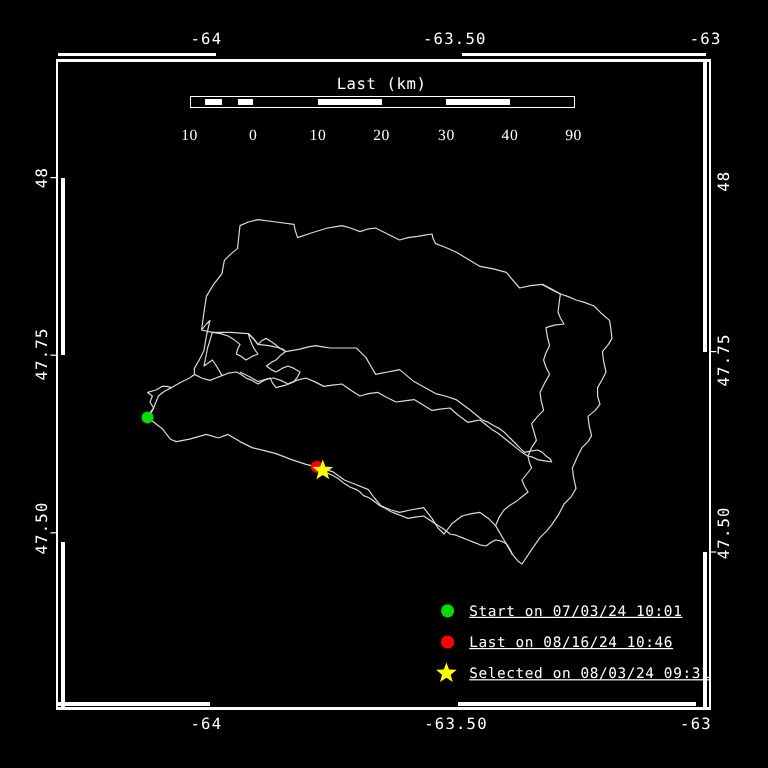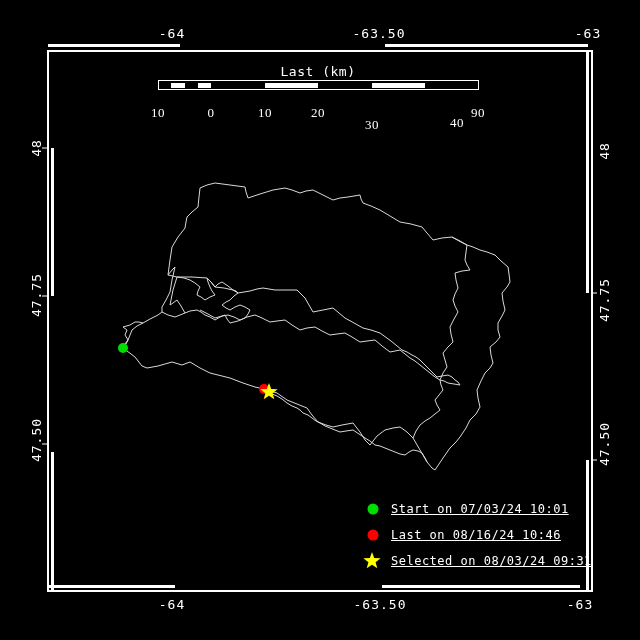--- a/index.html
+++ b/index.html
@@ -50,22 +50,22 @@
       <circle cx="373" cy="509" r="5.5" fill="#00dd00"></circle>
       <circle cx="373" cy="535" r="5.5" fill="#ff0000"></circle>
       <polygon points="372.0,552.0 374.2,557.9 380.6,558.2 375.6,562.2 377.3,568.3 372.0,564.8 366.7,568.3 368.4,562.2 363.4,558.2 369.8,557.9" fill="#ffff00"></polygon>
     </svg>
   <div id="labels">
     <div class="lbl scale-title" id="scale-title" style="left: 318px; top: 71px;">Last (km)</div>
   <div class="lbl scale-num" style="left: 158px; top: 113px;">10</div>
       <div class="lbl scale-num" style="left: 211px; top: 113px;">0</div>
       <div class="lbl scale-num" style="left: 265px; top: 113px;">10</div>
       <div class="lbl scale-num" style="left: 318px; top: 113px;">20</div>
-      <div class="lbl scale-num" style="left: 372px; top: 113px; margin-top: 12px;">30</div>
-      <div class="lbl scale-num" style="left: 425px; top: 123px; margin-left: 32px;">40</div>
+      <div class="lbl scale-num" style="left: 372px; top: 113px;">30</div>
+      <div class="lbl scale-num" style="left: 425px; top: 113px;">40</div>
       <div class="lbl scale-num" style="left: 478px; top: 113px;">90</div>
       <div class="lbl " style="left: 172px; top: 33px;">-64</div>
       <div class="lbl " style="left: 379px; top: 33px;">-63.50</div>
       <div class="lbl " style="left: 588px; top: 33px;">-63</div>
       <div class="lbl " style="left: 172px; top: 604px;">-64</div>
       <div class="lbl " style="left: 380px; top: 604px;">-63.50</div>
       <div class="lbl " style="left: 580px; top: 604px;">-63</div>
       <div class="lbl rot" style="left: 36px; top: 148px;">48</div>
       <div class="lbl rot" style="left: 36px; top: 295px;">47.75</div>
       <div class="lbl rot" style="left: 36px; top: 440px;">47.50</div>

